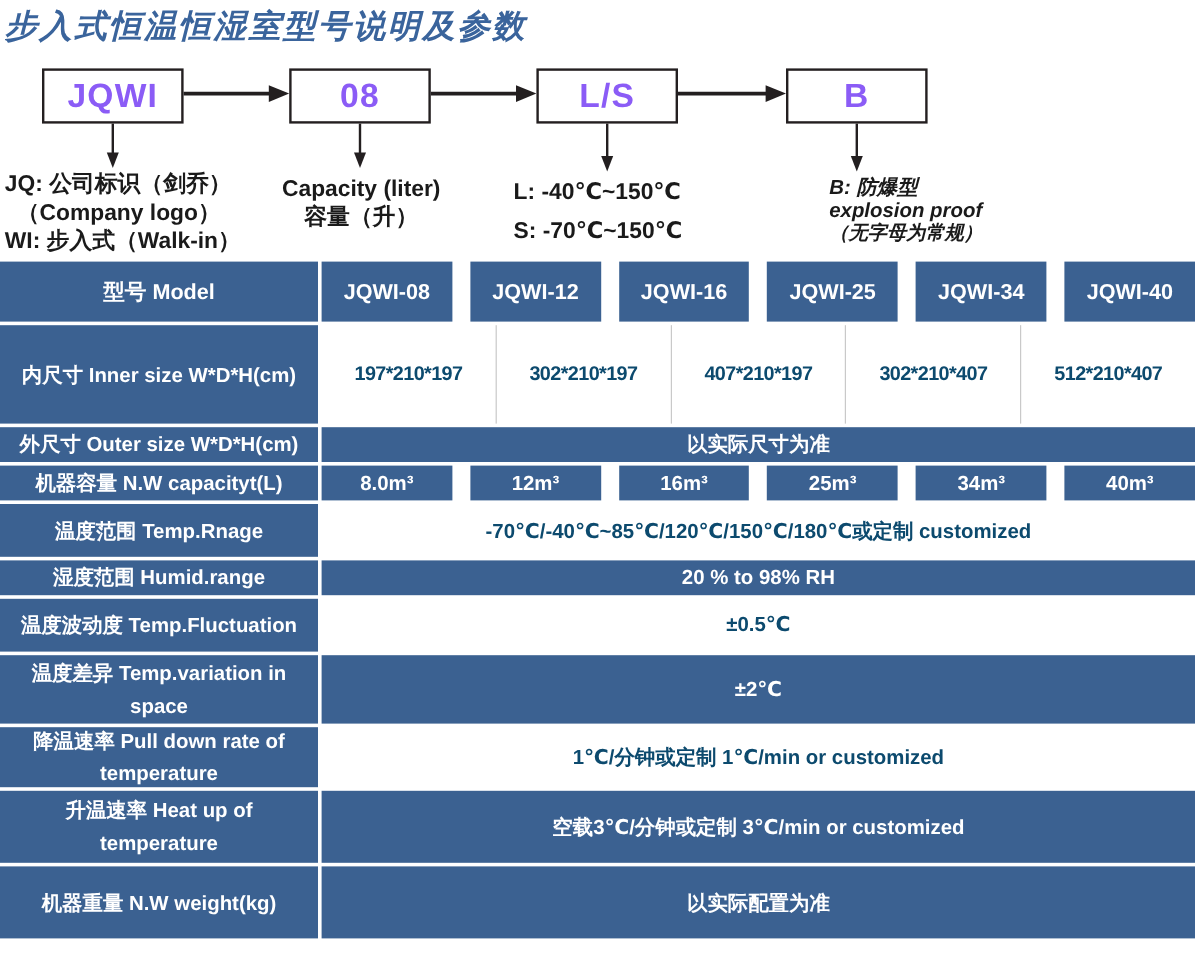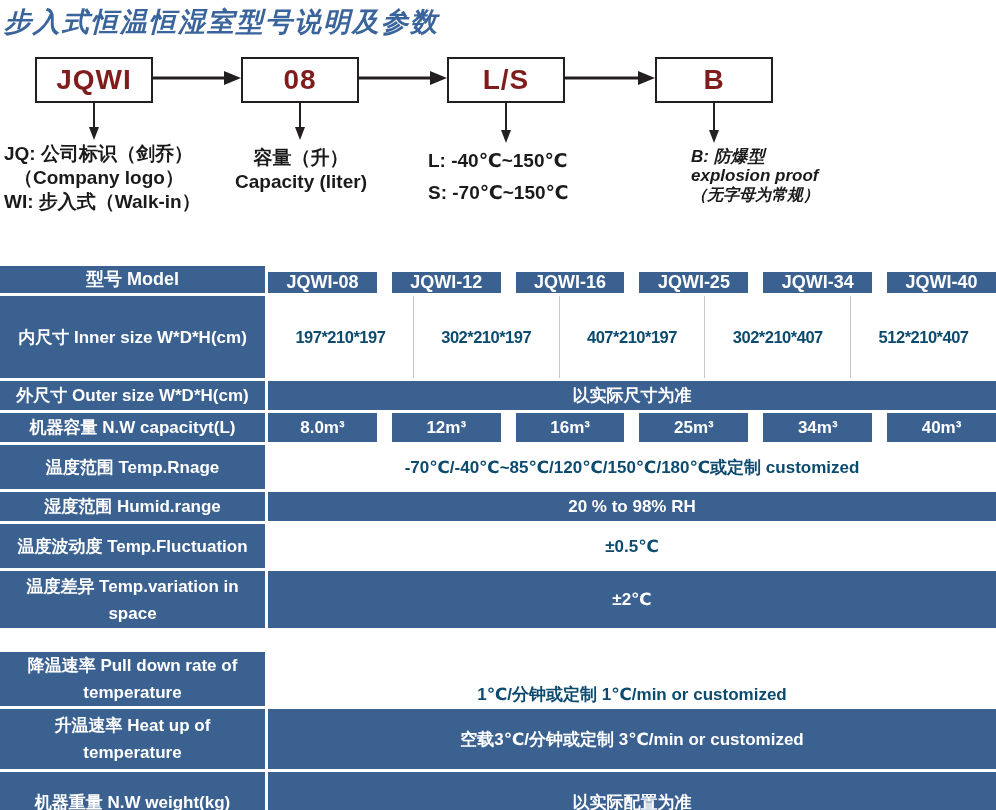--- a/index.html
+++ b/index.html
@@ -15,21 +15,21 @@
     font-size:27px;font-weight:bold;letter-spacing:2px;
     color:#3a649c;white-space:nowrap;font-style:italic;
   }
   
   .diagram{position:absolute;top:45px;left:0;width:996px;height:173px;}
   .diagram svg{position:absolute;top:0;left:0;}
   .dbox{
     position:absolute;top:12px;width:114px;height:42px;
     background:#fff;border:2px solid #231f20;
     display:flex;align-items:center;justify-content:center;
-    font-size:28px;font-weight:bold;color:#7f1d1d;letter-spacing:1px;
+    font-size:28px;font-weight:bold;color:#8b5cf6;letter-spacing:1px;
   }
   .dbox.b1{left:35px;}
   .dbox.b2{left:241px;}
   .dbox.b3{left:447px;}
   .dbox.b4{left:655px;}
   .note{position:absolute;color:#1a1a1a;font-weight:bold;}
   .note span{display:block;}
   .note-jq{left:4px;top:97px;font-size:19px;line-height:24px;}
   .note-jq span:nth-child(2){padding-left:10px;}
   .note-cap{left:195px;top:101px;width:212px;text-align:center;font-size:19px;line-height:24px;}
@@ -48,21 +48,21 @@
   .data{flex:1;display:flex;gap:15px;}
   .data .cell{flex:1;}
   .blue{background:#3b6191;color:#ffffff;font-weight:bold;}
   .white{background:#ffffff;color:#0c4a6e;font-weight:bold;}
   .hdr .cell{font-size:18px;}
   .models .cell{font-size:18px;}
   .sizes{gap:0;}
   .sizes .cell{font-size:16.5px;letter-spacing:-0.5px;border-left:1px solid #c9c9c9;}
   .sizes .cell:first-child{border-left:none;}
   .val{font-size:17px;}
-  .r-h62{height:75px;align-items:flex-end;}
+  .r-h62{height:50px;}
   .r-h82{height:82px;}
   .r-h45{height:29px;}
   .r-h44{height:44px;}
   .r-h57{height:57px;}
   .r-h60{height:60px;border-radius:24px;}
 </style>
 </head>
 <body>
 
 <div class="page-title">步入式恒温恒湿室型号说明及参数</div>
@@ -91,22 +91,22 @@
   <div class="dbox b2">08</div>
   <div class="dbox b3">L/S</div>
   <div class="dbox b4">B</div>
 
   <div class="note note-jq">
     <span>JQ: 公司标识（剑乔）</span>
     <span>（Company logo）</span>
     <span>WI: 步入式（Walk-in）</span>
   </div>
   <div class="note note-cap">
+    <span>Capacity (liter)</span>
     <span>容量（升）</span>
-    <span>Capacity (liter)</span>
   </div>
   <div class="note note-ls">
     <span>L: -40℃~150℃</span>
     <span>S: -70℃~150℃</span>
   </div>
   <div class="note note-b">
     <span>B: 防爆型</span>
     <span>explosion proof</span>
     <span>（无字母为常规）</span>
   </div>

